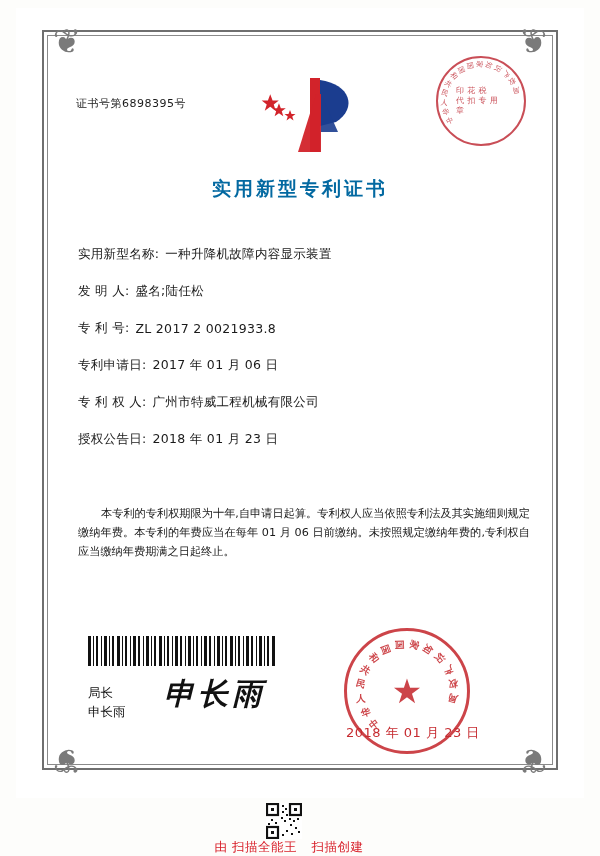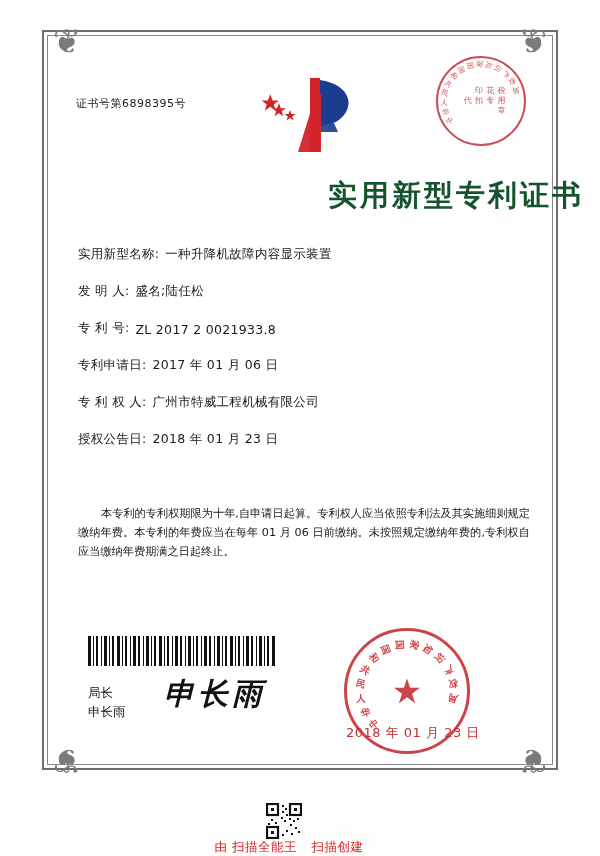--- a/index.html
+++ b/index.html
@@ -99,21 +99,21 @@
     font-size: 7px;
     font-family: "DejaVu Sans", sans-serif;
     transform-origin: 0 0;
     white-space: nowrap;
   }
   .seal-top .inner-lines {
     position: absolute;
     left: 18px;
     top: 28px;
     width: 50px;
-    text-align: right;
+    text-align: left;
     font-size: 8px;
     line-height: 10px;
     letter-spacing: .5px;
   }
 
   
   .cert-no {
     position: absolute;
     left: 60px;
     top: 88px;
@@ -122,38 +122,38 @@
     font-family: "DejaVu Sans", sans-serif;
     letter-spacing: .5px;
   }
 
   
   .title {
     position: absolute;
     left: 0;
     top: 168px;
     width: 568px;
-    text-align: right;
-    font-size: 29px;
+    text-align: center;
+    font-size: 19px;
     font-weight: bold;
     letter-spacing: 3px;
-    color: #14532d;
+    color: #0369a1;
     font-family: "DejaVu Sans", sans-serif;
   }
 
   
   .fields {
     position: absolute;
     left: 62px;
     top: 238px;
     width: 450px;
   }
   .field-row {
     display: flex;
-    align-items: flex-end;
+    align-items: center;
     margin-bottom: 20px;
     font-size: 12.5px;
     color: #1a1a1a;
     font-family: "DejaVu Sans", sans-serif;
   }
   .field-label {
     white-space: nowrap;
     letter-spacing: .3px;
   }
   .field-value {

